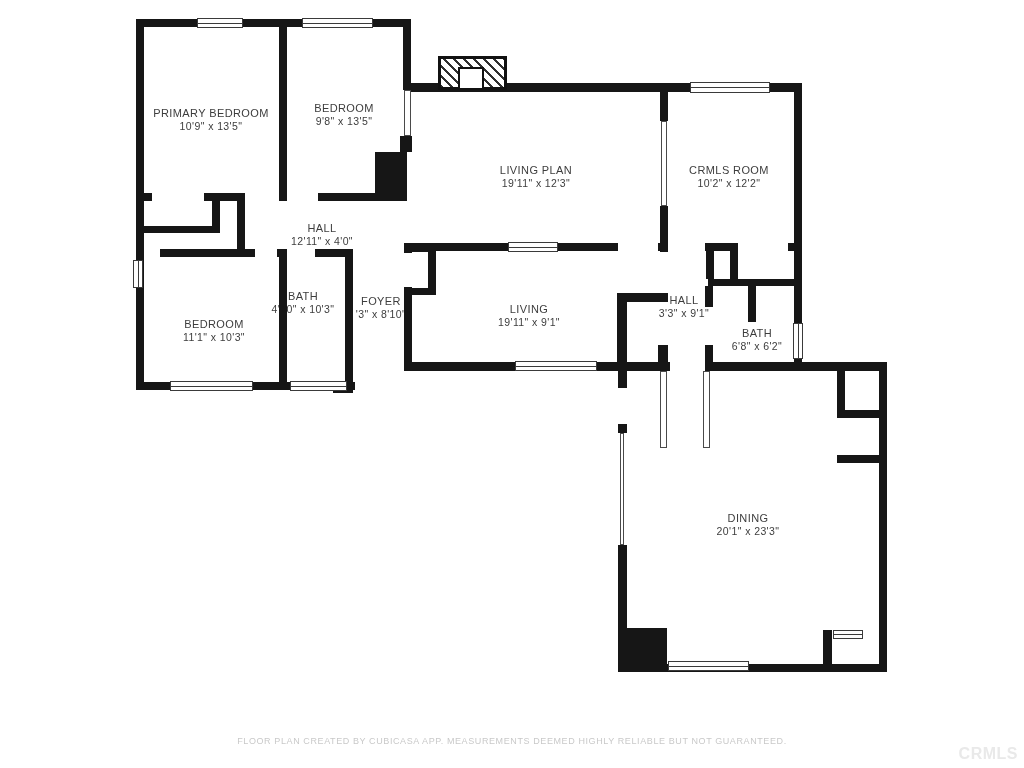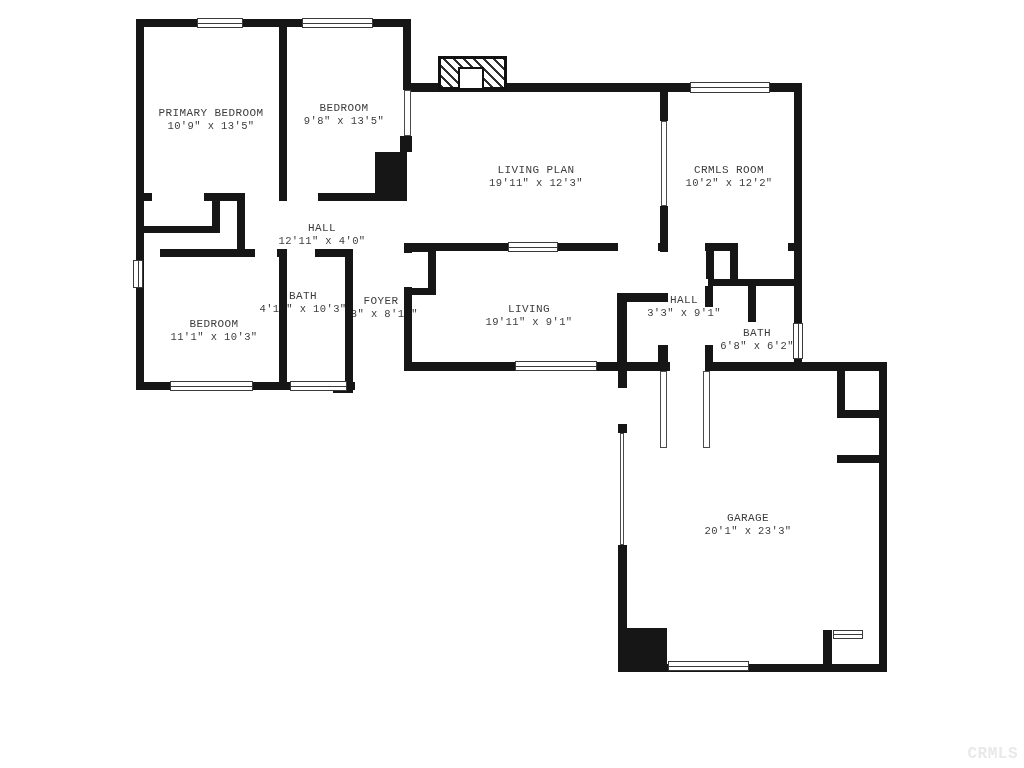--- a/index.html
+++ b/index.html
@@ -1,17 +1,17 @@
 <!DOCTYPE html>
 <html><head>
 <meta charset="utf-8">
 <style>
   html,body{margin:0;padding:0;background:#fff;}
   .plan{position:relative;width:1024px;height:768px;background:#ffffff;overflow:hidden;
-        font-family:Liberation Mono, monospace;}
+        font-family:Liberation Sans, sans-serif;}
   .w{position:absolute;background:#161616;z-index:2;}
   .mass{position:absolute;background:#161616;z-index:2;}
   .win{position:absolute;background:#fff;border:1px solid #3a3a3a;box-sizing:border-box;
        background-repeat:no-repeat;background-position:center;z-index:3;}
   .win-h{background-image:linear-gradient(#3a3a3a,#3a3a3a);background-size:100% 1px;}
   .win-v{background-image:linear-gradient(#3a3a3a,#3a3a3a);background-size:1px 100%;}
   .thin{position:absolute;background:#fff;border:1px solid #4a4a4a;box-sizing:border-box;z-index:3;}
   .fireplace{position:absolute;border:3px solid #111;box-sizing:border-box;z-index:4;
        background:repeating-linear-gradient(45deg,#303030 0 2px,#ffffff 2px 7px);}
   .fp-inner{position:absolute;background:#fff;border:2px solid #111;box-sizing:border-box;z-index:5;}
@@ -156,19 +156,20 @@
   </div>
   <div class="label" style="left:684px;top:306px;">
     <span class="nm">HALL</span>
     <span class="dm">3'3" x 9'1"</span>
   </div>
   <div class="label" style="left:757px;top:339px;">
     <span class="nm">BATH</span>
     <span class="dm">6'8" x 6'2"</span>
   </div>
   <div class="label" style="left:748px;top:524px;">
-    <span class="nm">GARAGE</span>
+    <span class="nm">DINING</span>
     <span class="dm">20'1" x 23'3"</span>
   </div>
 
+  <div class="footer">FLOOR PLAN CREATED BY CUBICASA APP. MEASUREMENTS DEEMED HIGHLY RELIABLE BUT NOT GUARANTEED.</div>
   <div class="watermark">CRMLS</div>
 
 </div>
 
 </body></html>

